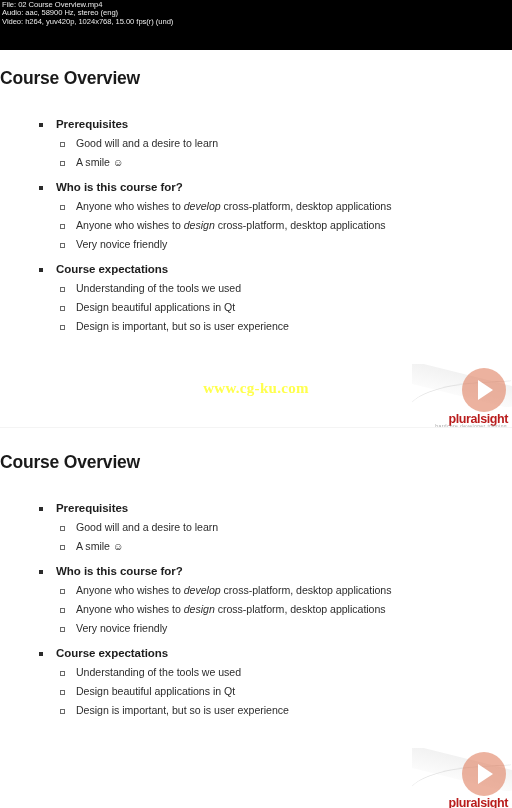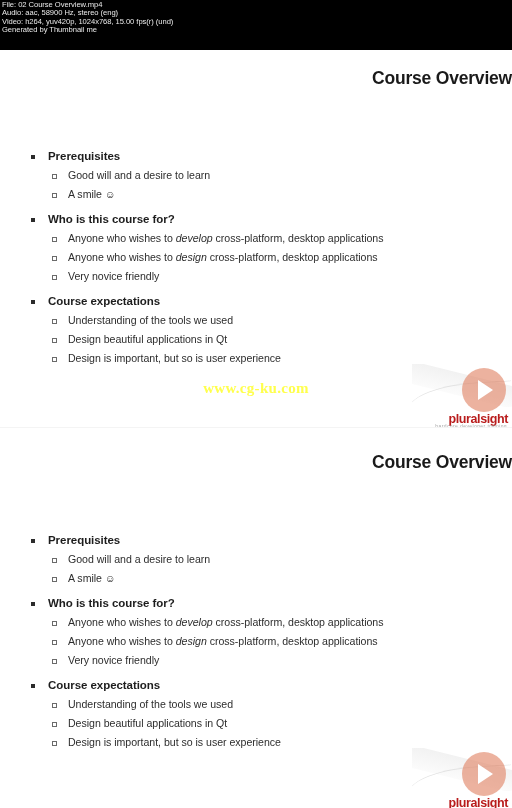--- a/index.html
+++ b/index.html
@@ -46,33 +46,32 @@
     overflow: hidden;
   }
   #slide-1 { top: 44px; }
   #slide-2 { top: 428px; }
 
   .slide-title {
     position: absolute;
     top: 24px;
     left: 0;
     width: 512px;
-    text-align: right;
+    text-align: left;
     font-size: 17.5px;
     font-weight: bold;
     color: #1a1a1a;
     letter-spacing: -0.2px;
   }
 
   .bullet-area {
     position: absolute;
     top: 74px;
-    left: 30px;
+    left: 38px;
     width: 460px;
-    margin-top: 32px;
   }
 
   
   .l1 {
     position: relative;
     padding-left: 18px;
     font-size: 11.5px;
     font-weight: bold;
     color: #1d1d1d;
     margin-top: 13px;
@@ -206,21 +205,20 @@
     z-index: 20;
   }
 </style>
 </head>
 <body>
 
 <div class="meta-banner">
   <div class="meta-line">File: 02 Course Overview.mp4</div>
   <div class="meta-line">Audio: aac, 58900 Hz, stereo (eng)</div>
   <div class="meta-line">Video: h264, yuv420p, 1024x768, 15.00 fps(r) (und)</div>
-  <div class="meta-line">Generated by Thumbnail me</div>
 </div>
 
 <div class="slide" id="slide-1">
 
   <div class="slide-title">Course Overview</div>
 
   <div class="bullet-area">
 
     <div class="l1">
       <span class="mark-sq"></span>

